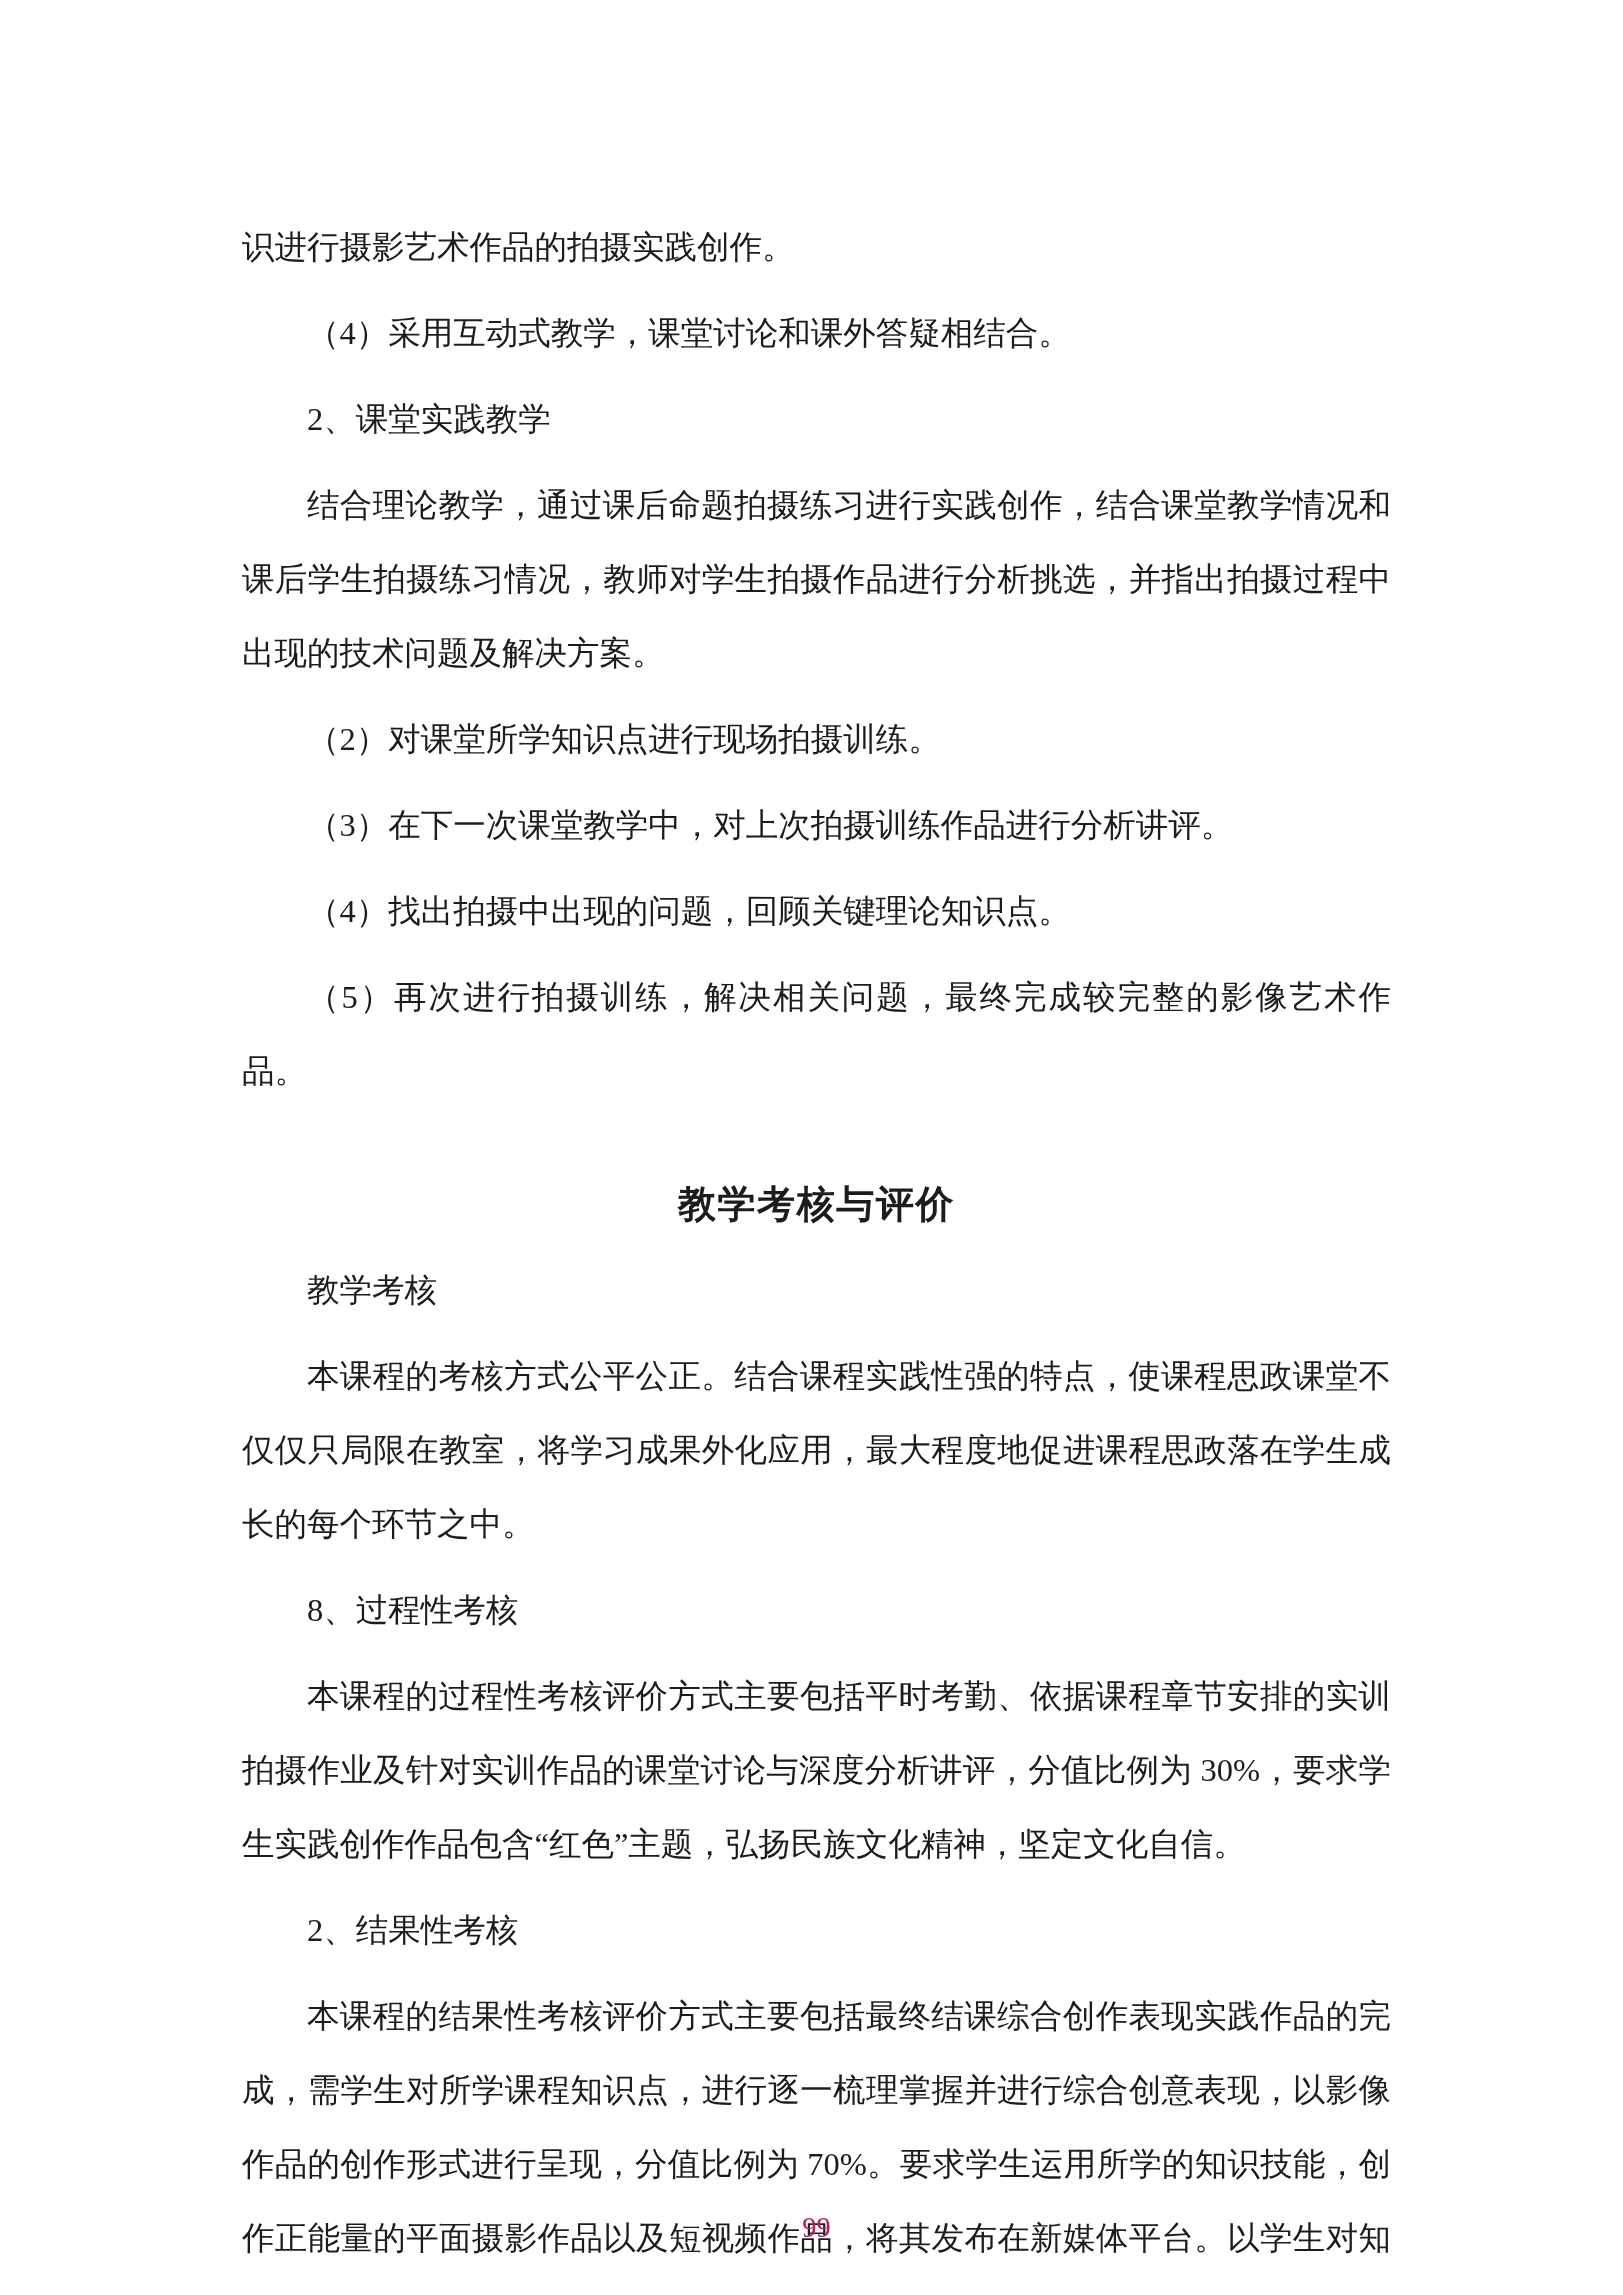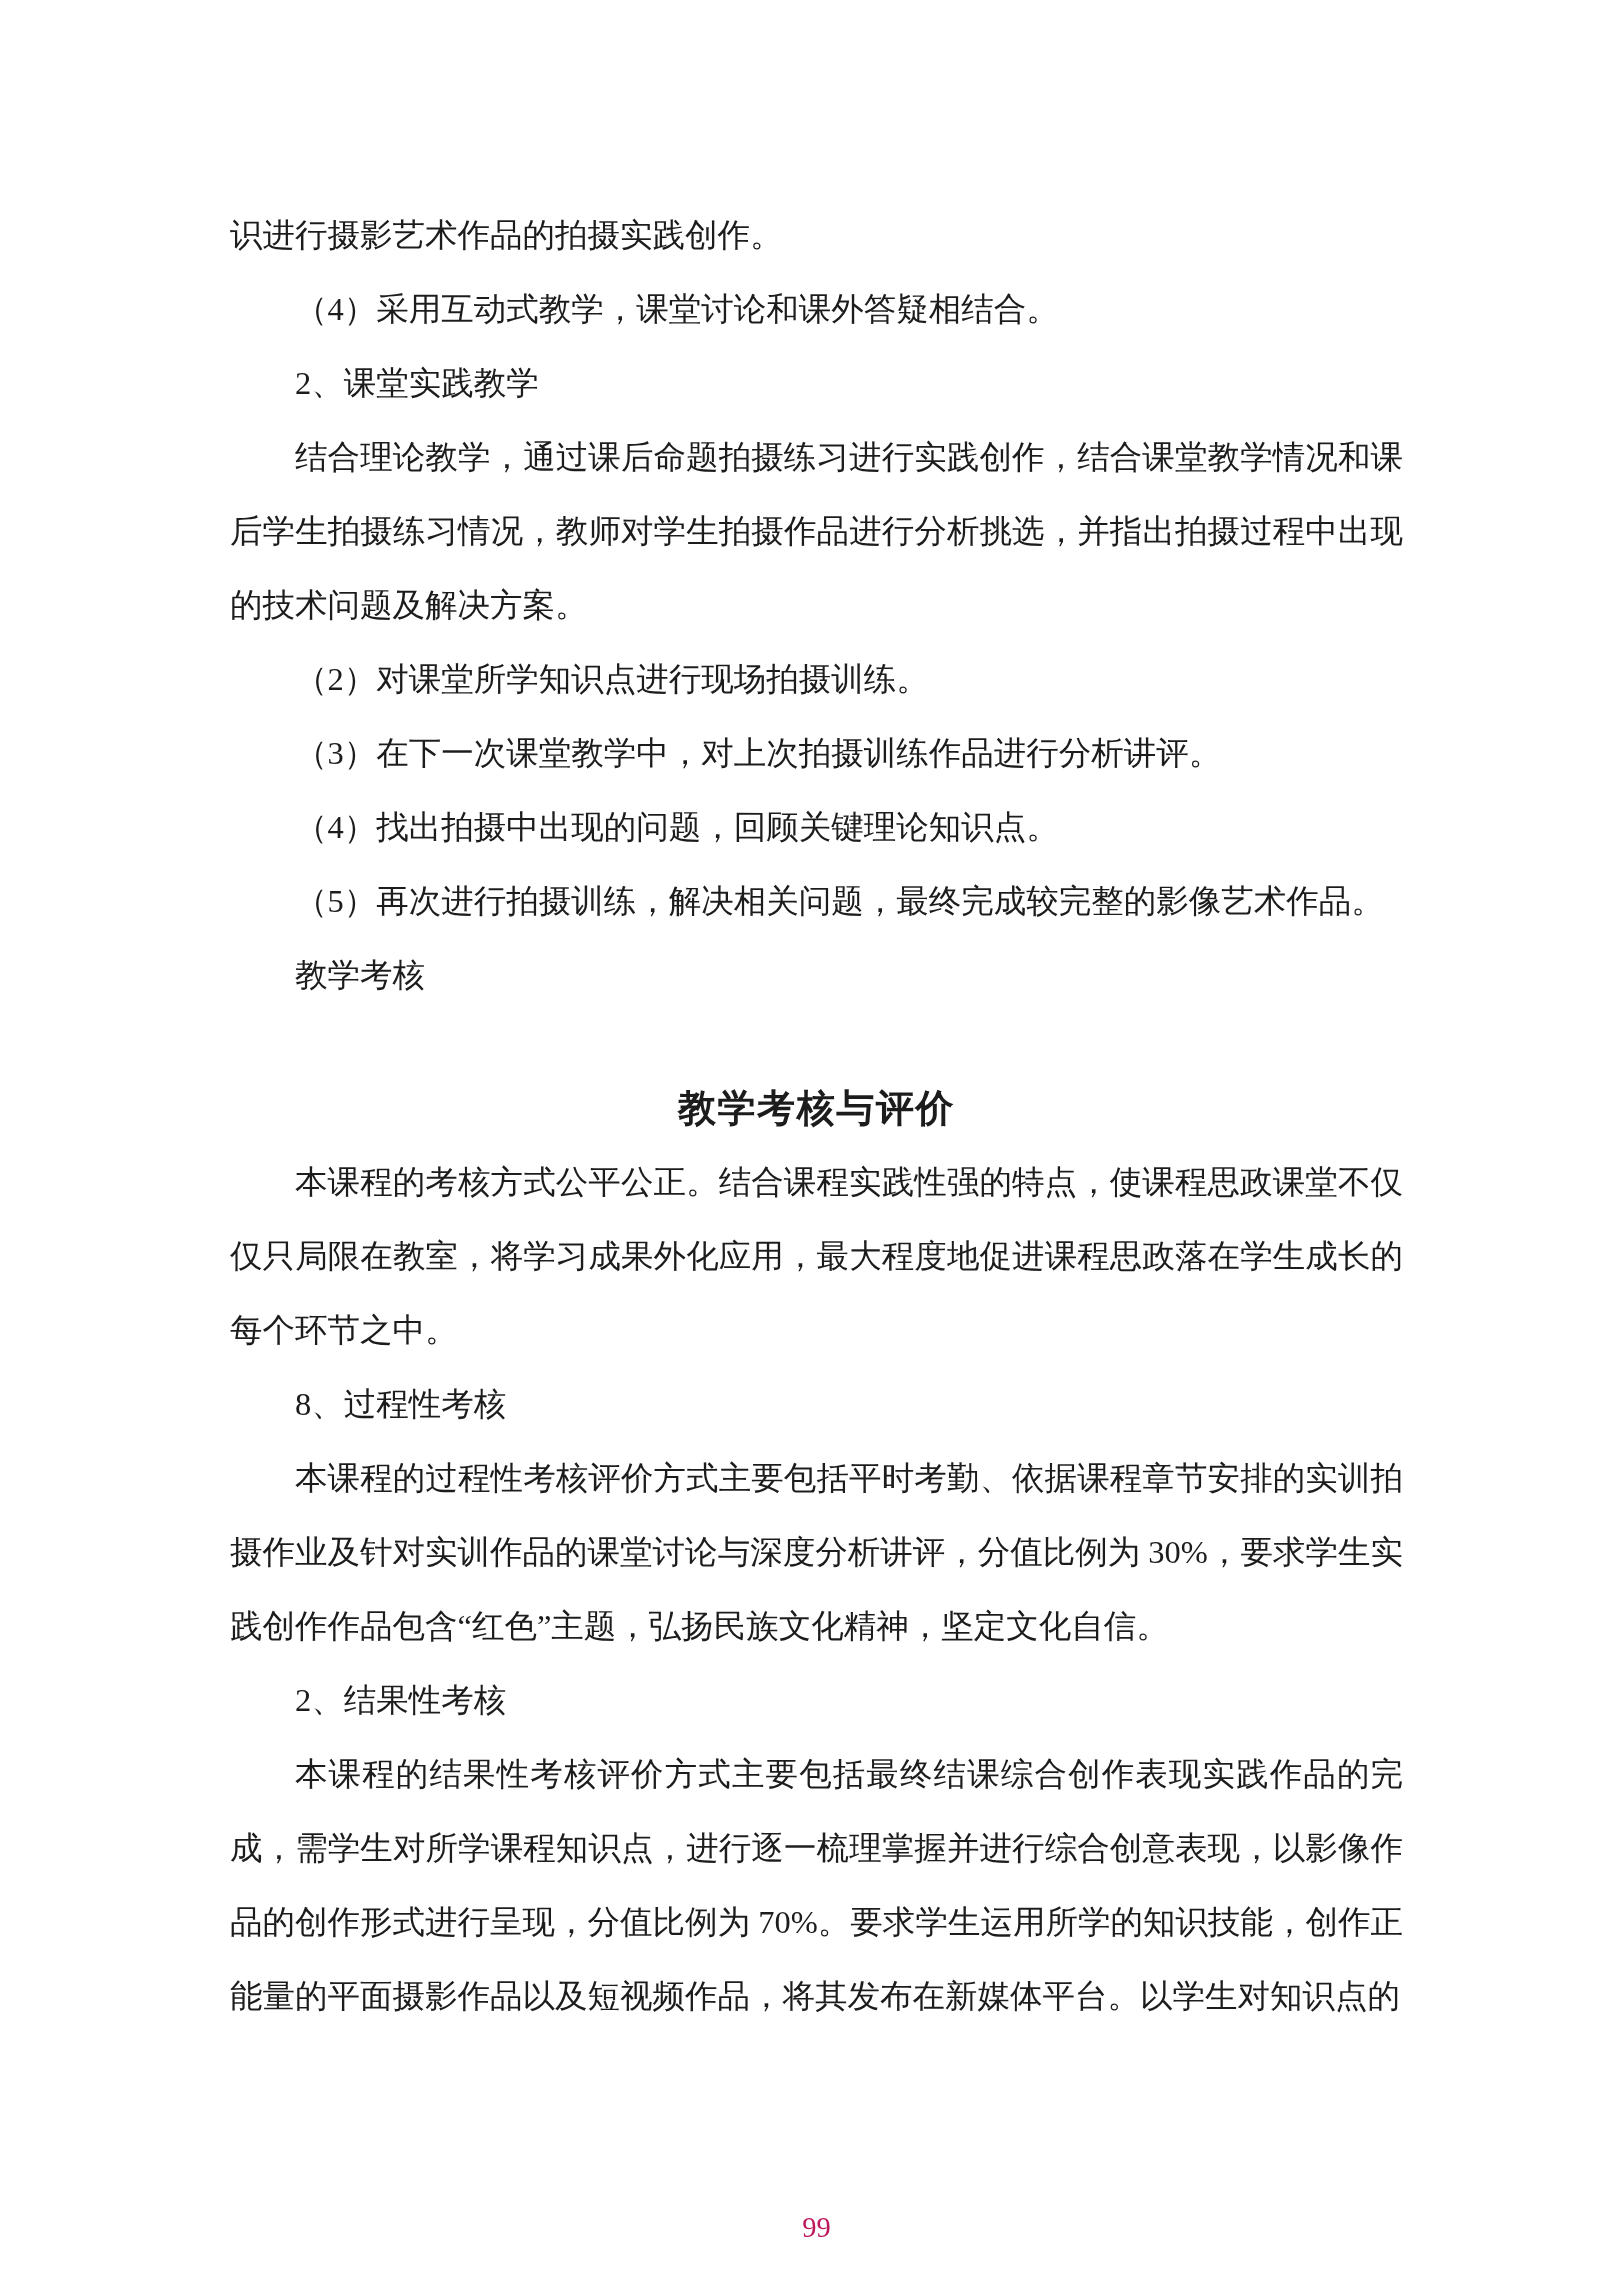--- a/index.html
+++ b/index.html
@@ -18,21 +18,21 @@
   }
   .content {
     position: absolute;
     left: 230px;
     top: 198px;
     width: 1173px;
     font-size: 32.5px;
     line-height: 74px;
     text-align: justify;
   }
-  .blk { margin: 0; }
+  .blk { margin: 12px; }
   .blk-p { text-indent: 2em; }
   .blk-p0 { text-indent: 0; }
   .blk-h2 { text-indent: 2em; font-weight: 400; }
   .blk-h1 {
     text-align: center;
     text-indent: 0;
     font-weight: 700;
     font-size: 38px;
     line-height: 74px;
     margin-top: 59px;
@@ -55,22 +55,22 @@
 <div class="page">
   <div class="content">
     <p class="blk blk-p0">识进行摄影艺术作品的拍摄实践创作。</p>
     <p class="blk blk-p">（4）采用互动式教学，课堂讨论和课外答疑相结合。</p>
     <p class="blk blk-h2">2、课堂实践教学</p>
     <p class="blk blk-p">结合理论教学，通过课后命题拍摄练习进行实践创作，结合课堂教学情况和课后学生拍摄练习情况，教师对学生拍摄作品进行分析挑选，并指出拍摄过程中出现的技术问题及解决方案。</p>
     <p class="blk blk-p">（2）对课堂所学知识点进行现场拍摄训练。</p>
     <p class="blk blk-p">（3）在下一次课堂教学中，对上次拍摄训练作品进行分析讲评。</p>
     <p class="blk blk-p">（4）找出拍摄中出现的问题，回顾关键理论知识点。</p>
     <p class="blk blk-p">（5）再次进行拍摄训练，解决相关问题，最终完成较完整的影像艺术作品。</p>
+    <p class="blk blk-h1">教学考核与评价</p>
     <p class="blk blk-h2">教学考核</p>
-    <p class="blk blk-h1">教学考核与评价</p>
     <p class="blk blk-p">本课程的考核方式公平公正。结合课程实践性强的特点，使课程思政课堂不仅仅只局限在教室，将学习成果外化应用，最大程度地促进课程思政落在学生成长的每个环节之中。</p>
     <p class="blk blk-h2">8、过程性考核</p>
     <p class="blk blk-p">本课程的过程性考核评价方式主要包括平时考勤、依据课程章节安排的实训拍摄作业及针对实训作品的课堂讨论与深度分析讲评，分值比例为 30%，要求学生实践创作作品包含“红色”主题，弘扬民族文化精神，坚定文化自信。</p>
     <p class="blk blk-h2">2、结果性考核</p>
     <p class="blk blk-p">本课程的结果性考核评价方式主要包括最终结课综合创作表现实践作品的完成，需学生对所学课程知识点，进行逐一梳理掌握并进行综合创意表现，以影像作品的创作形式进行呈现，分值比例为 70%。要求学生运用所学的知识技能，创作正能量的平面摄影作品以及短视频作品，将其发布在新媒体平台。以学生对知识点的</p>
   </div>
   <div class="footer">99</div>
 </div>
 
 

